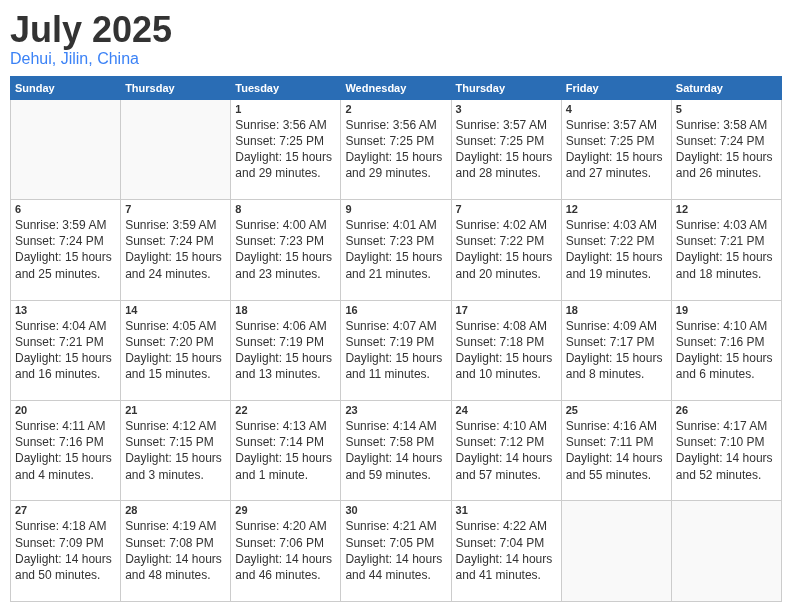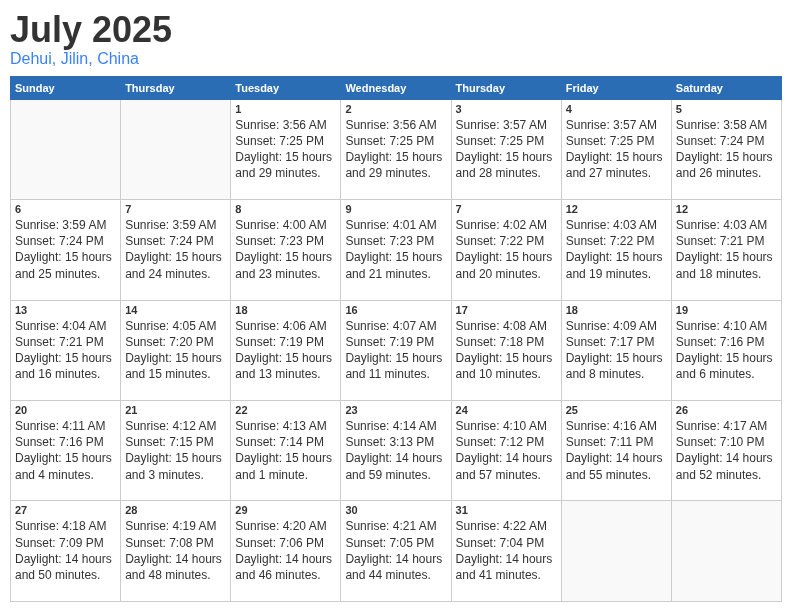--- a/index.html
+++ b/index.html
@@ -285,21 +285,21 @@
           <td>
             <span class="day-num">22</span>
             <div class="day-info">Sunrise: 4:13 AM
 Sunset: 7:14 PM
 Daylight: 15 hours
 and 1 minute.</div>
           </td>
           <td>
             <span class="day-num">23</span>
             <div class="day-info">Sunrise: 4:14 AM
-Sunset: 3:13 PM
+Sunset: 7:58 PM
 Daylight: 14 hours
 and 59 minutes.</div>
           </td>
           <td>
             <span class="day-num">24</span>
             <div class="day-info">Sunrise: 4:10 AM
 Sunset: 7:12 PM
 Daylight: 14 hours
 and 57 minutes.</div>
           </td>

